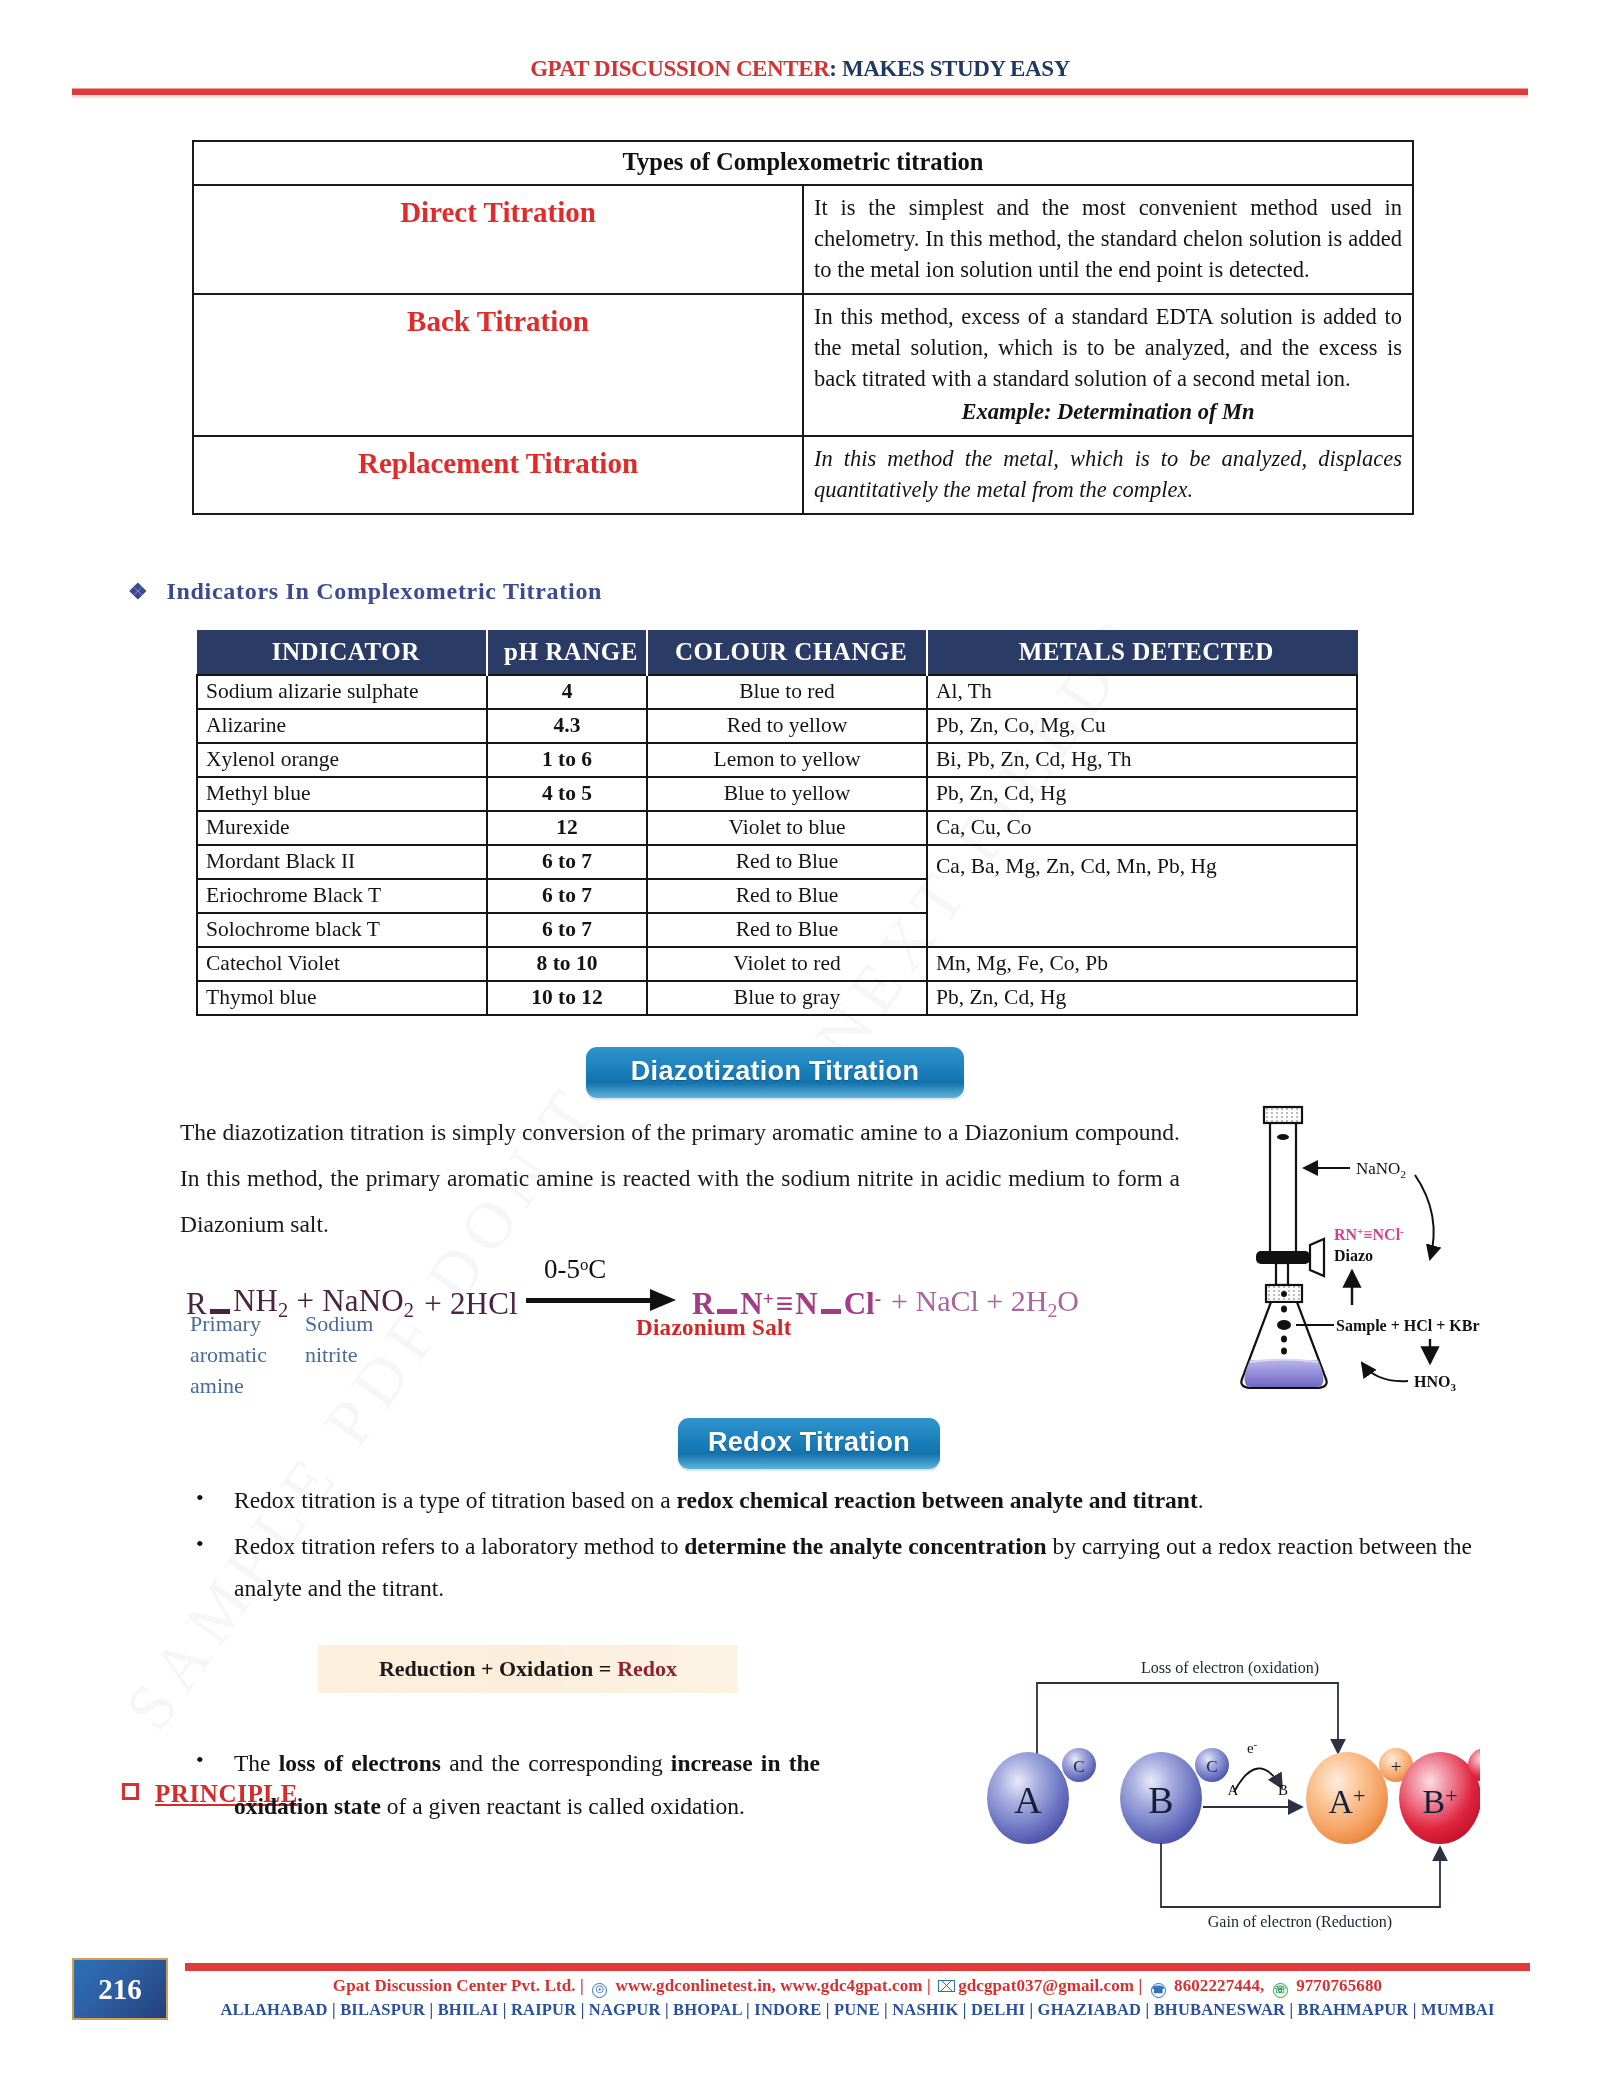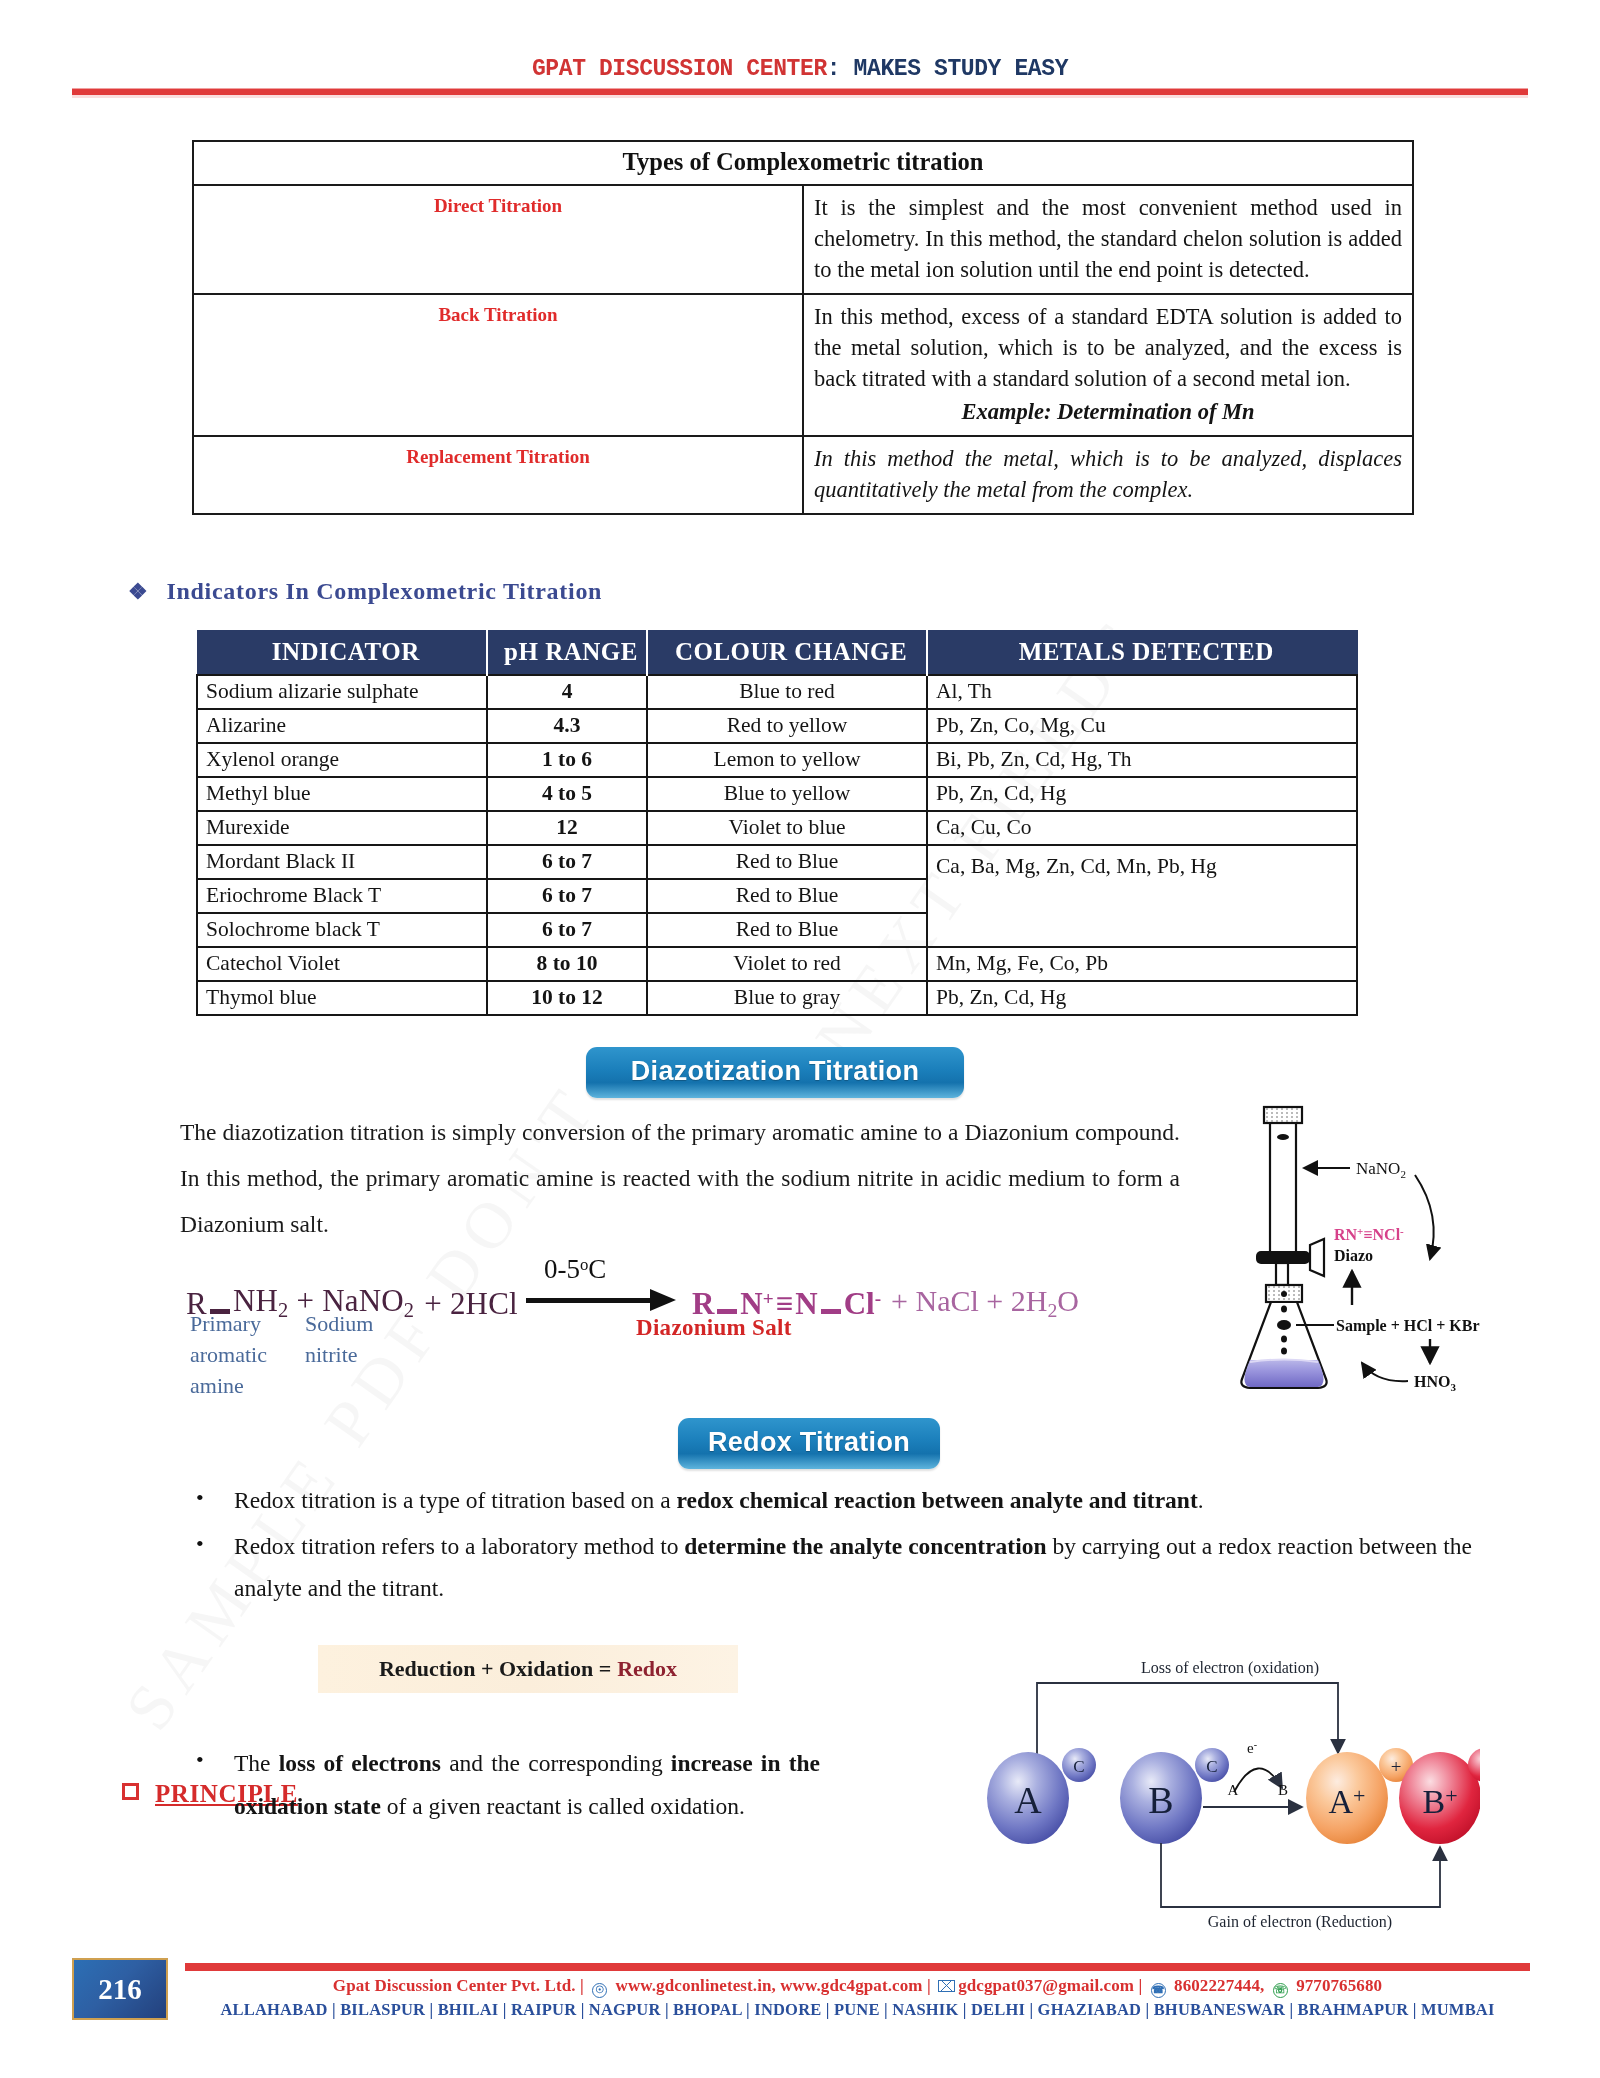--- a/index.html
+++ b/index.html
@@ -50,21 +50,21 @@
   }
 
   .site-header {
     position: absolute;
     left: 0; top: 56px;
     width: 1600px;
     text-align: center;
     font-size: 23px;
     font-weight: bold;
     letter-spacing: -0.4px;
-    font-family: Liberation Mono, monospace;
+    font-family: Liberation Serif, serif;
   }
   .site-header .red { color: #d13434; }
   .site-header .navy { color: #1f3864; }
 
   
   .tbl-types {
     position: absolute;
     left: 192px; top: 140px;
     width: 1222px;
     border-collapse: collapse;
@@ -80,21 +80,21 @@
     font-weight: bold;
     font-size: 24.5px;
     padding: 6px 0 8px 0;
     color: #111;
   }
   .tbl-types .lbl {
     width: 226px;
     text-align: center;
     color: #e02b2b;
     font-weight: bold;
-    font-size: 19px;
+    font-size: 29px;
     line-height: 1.28;
     padding-top: 8px;
   }
   .tbl-types .body {
     font-size: 22.5px;
     line-height: 1.38;
     color: #141414;
     text-align: justify;
     text-justify: inter-word;
   }

